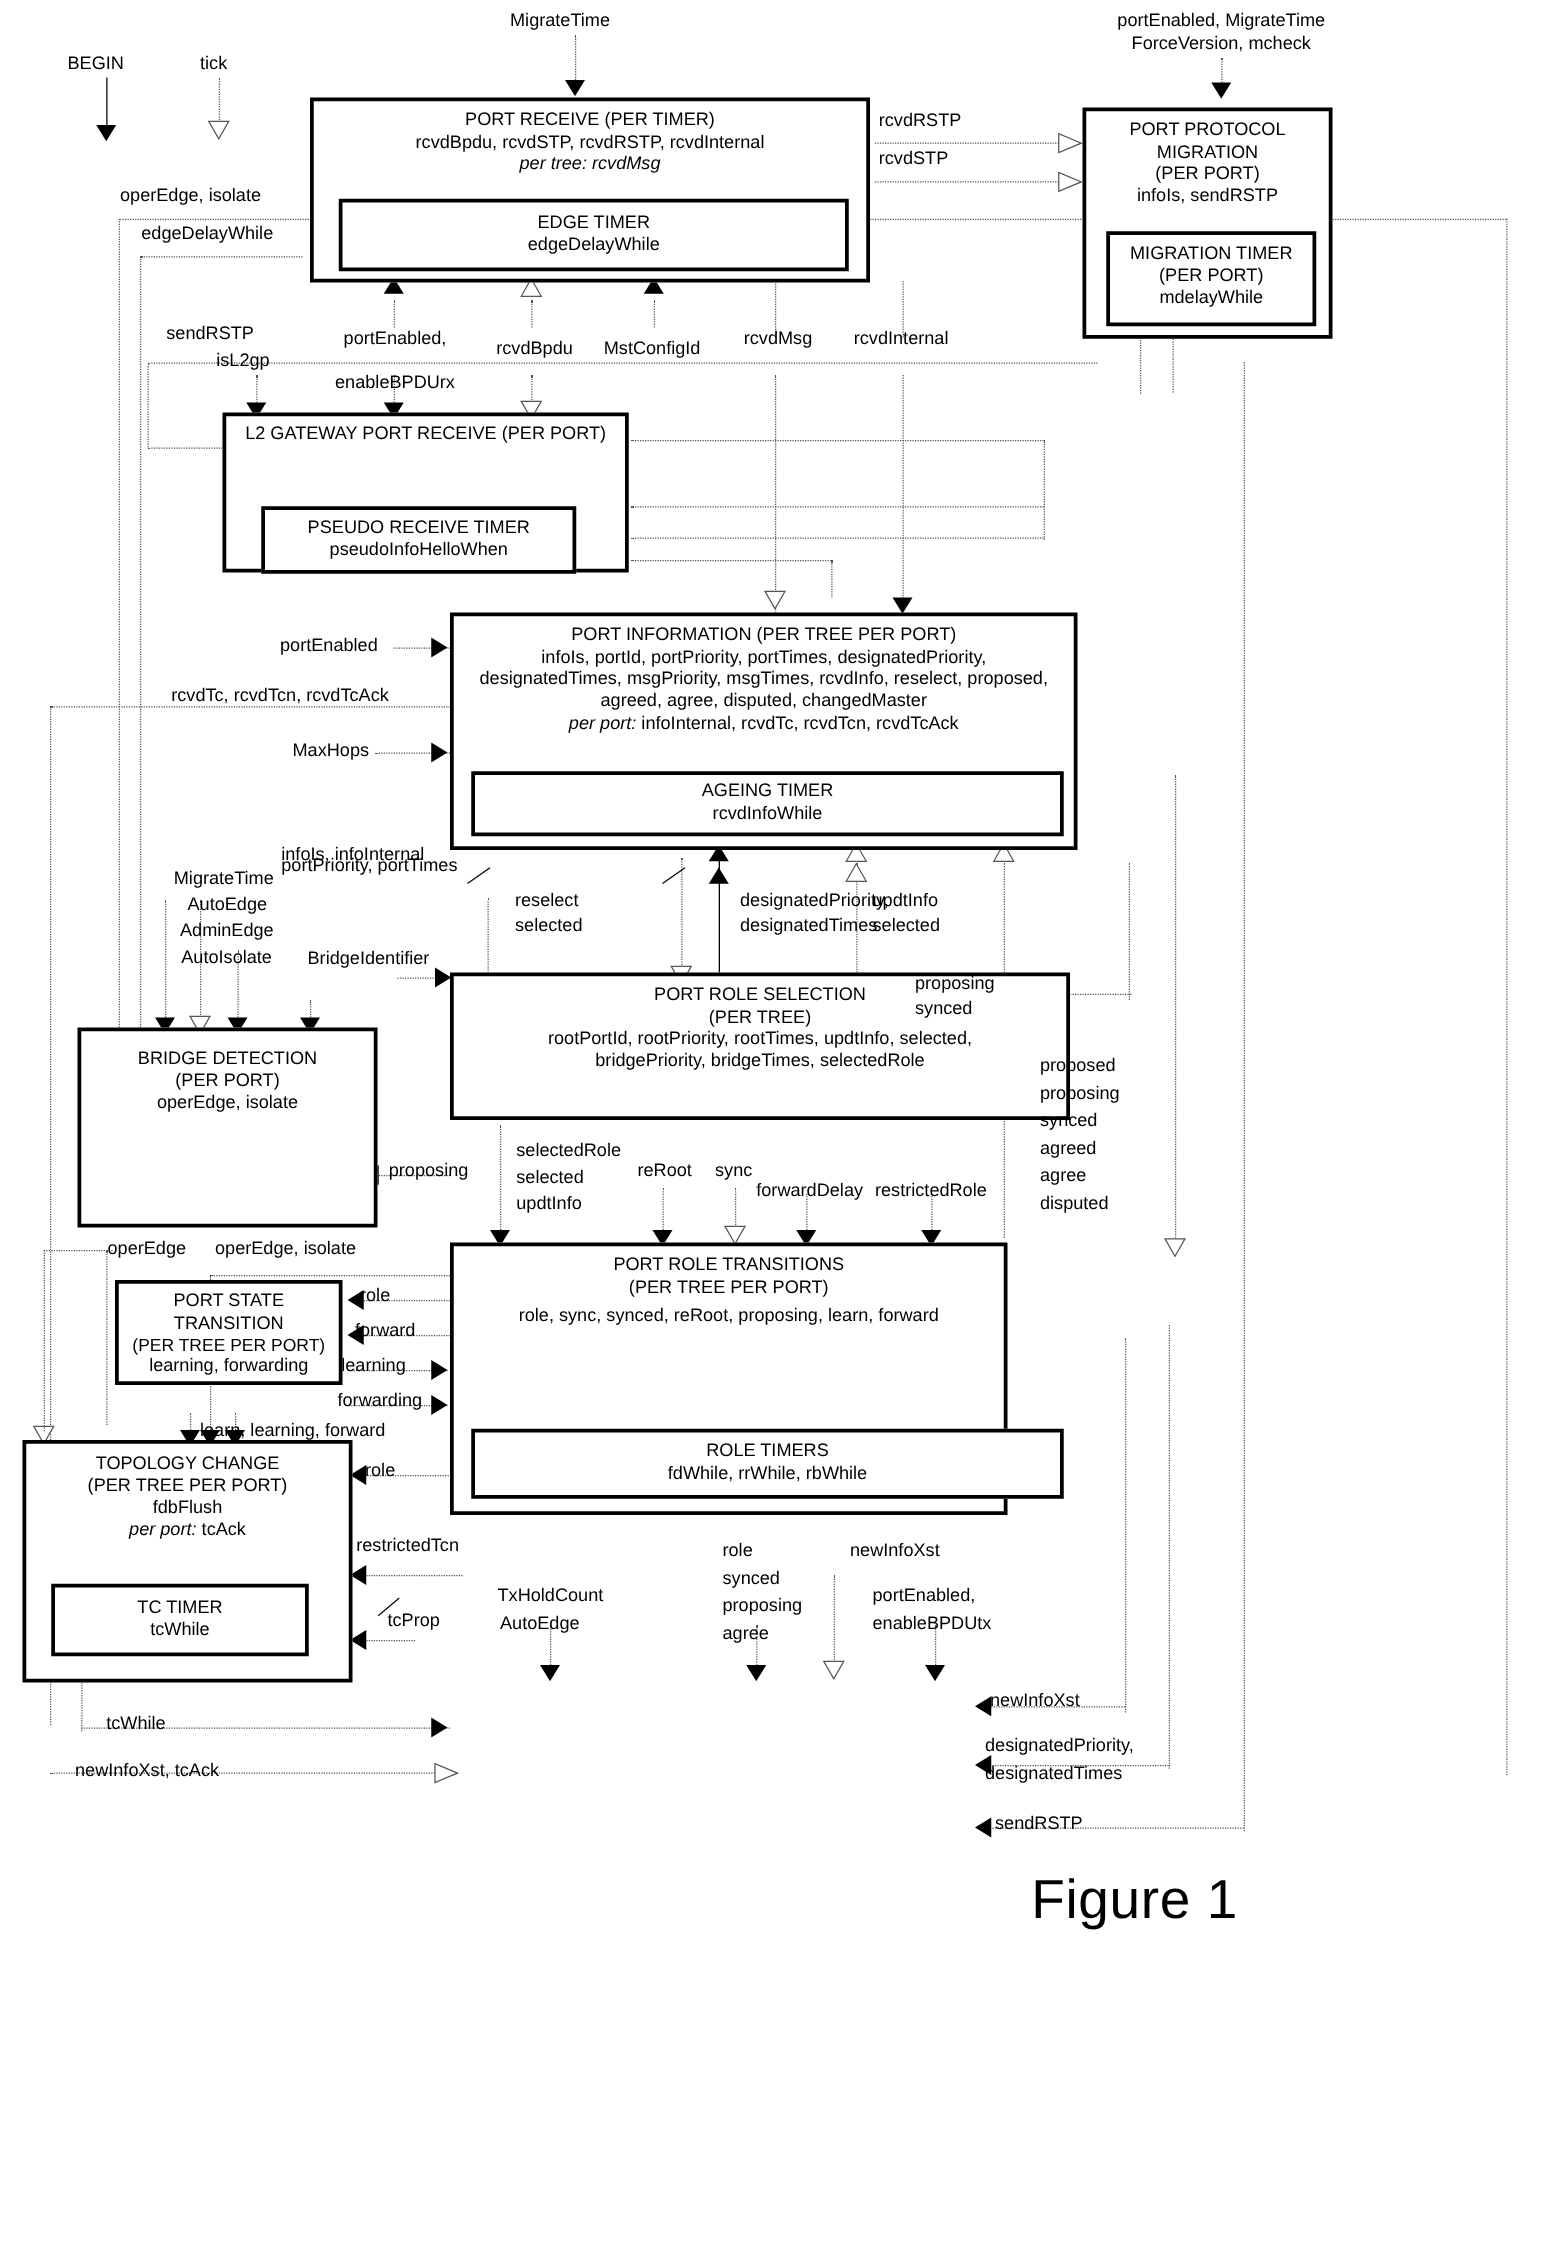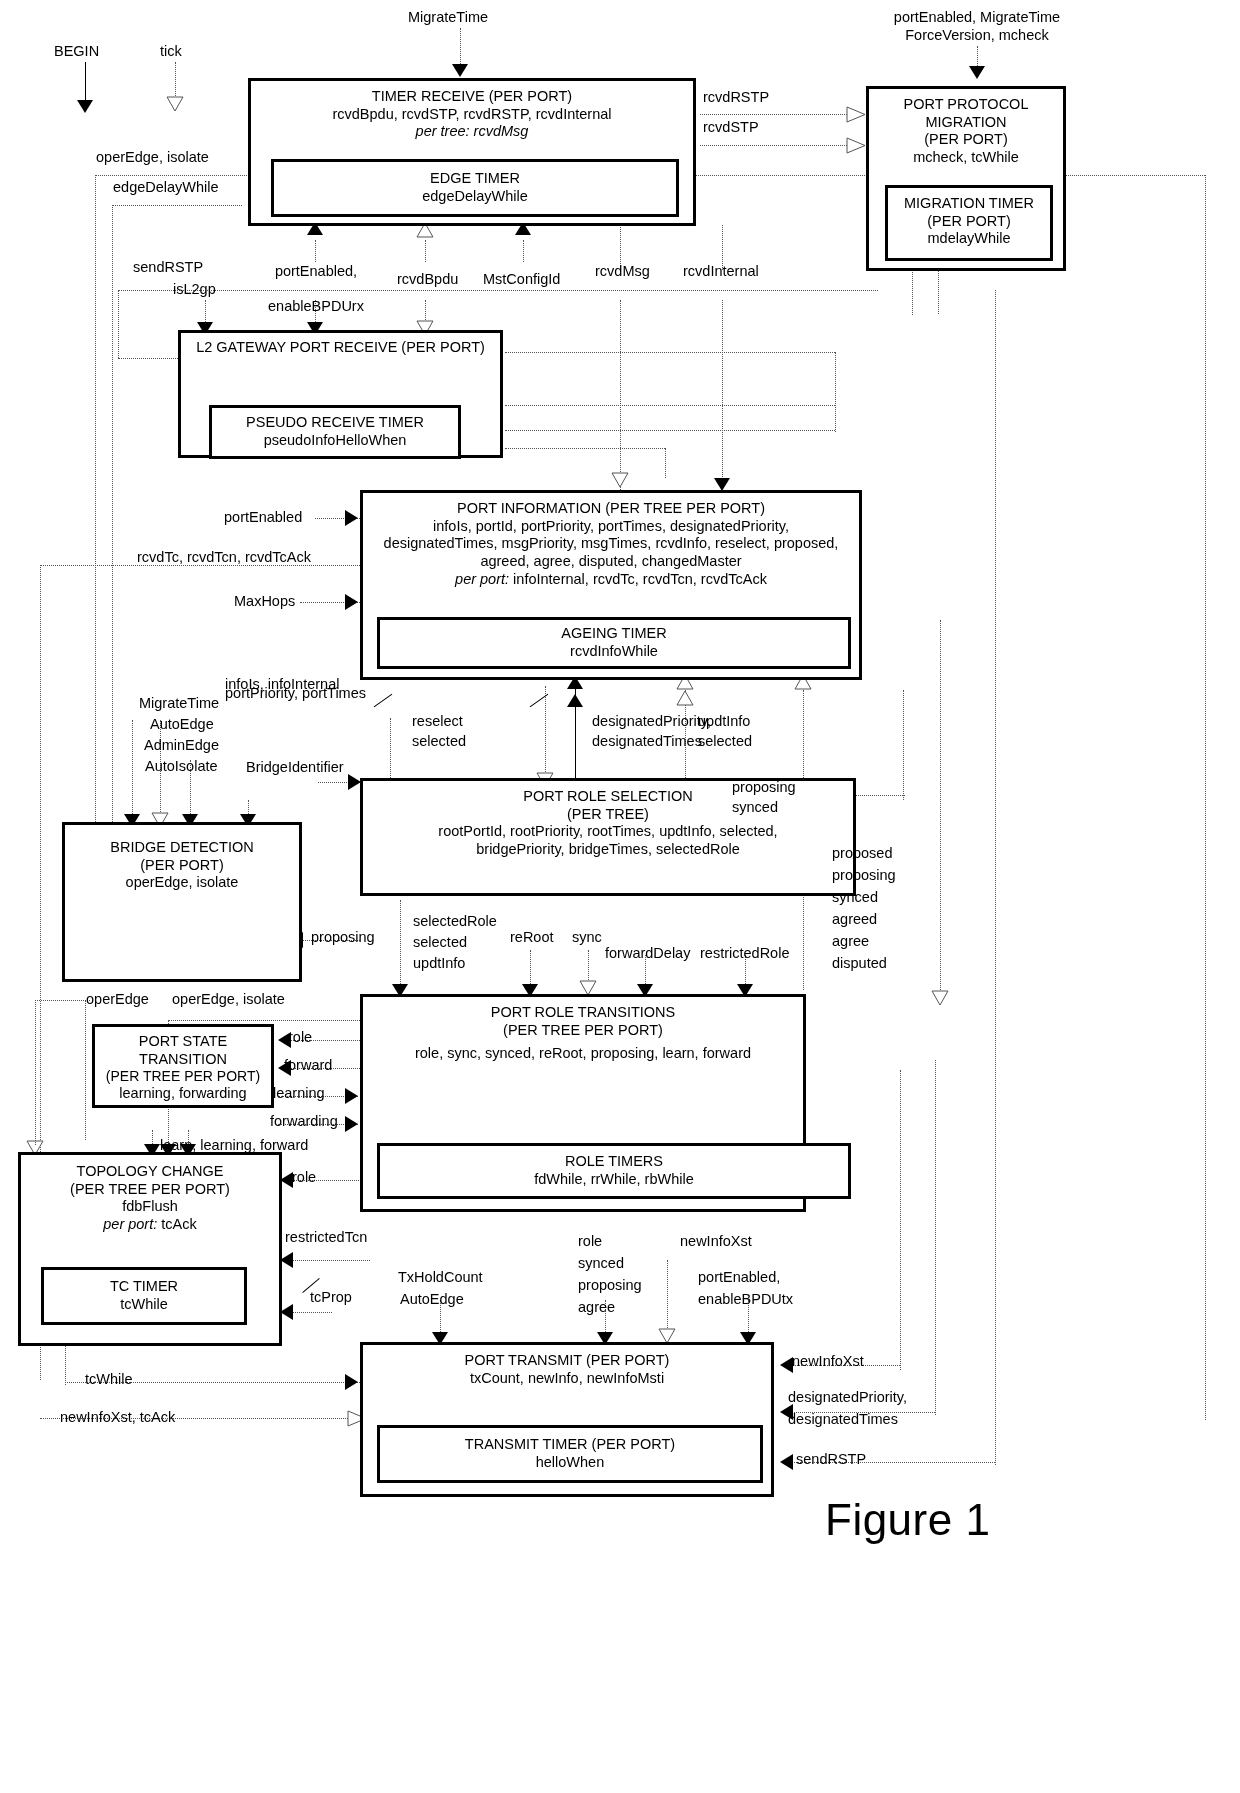--- a/index.html
+++ b/index.html
@@ -335,34 +335,34 @@
   <div class="tri tri-l" style="left:780px; top:1357px;"></div>
   <div class="dh" style="left:790px; top:1412px; width:145px;"></div>
   <div class="tri tri-l" style="left:780px; top:1404px;"></div>
   <div class="dh" style="left:790px; top:1462px; width:205px;"></div>
   <div class="tri tri-l" style="left:780px; top:1454px;"></div>
   <div class="dv" style="left:900px; top:1070px; height:300px;"></div>
   <div class="dv" style="left:935px; top:1060px; height:355px;"></div>
   <div class="dv" style="left:995px; top:290px; height:1175px;"></div>
 
   <div class="box" id="b-port-receive" style="left:248px; top:78px; width:448px; height:148px;">
-    <div class="pad">TIMER RECEIVE (PER PORT)</div>
+    <div class="pad">PORT RECEIVE (PER TIMER)</div>
     <div>rcvdBpdu, rcvdSTP, rcvdRSTP, rcvdInternal</div>
     <div class="ital">per tree: rcvdMsg</div>
     <div class="inner" style="left:20px; top:78px; width:408px; height:58px;">
       <div style="padding-top:8px;">EDGE TIMER</div>
       <div>edgeDelayWhile</div>
     </div>
   </div>
 
   <div class="box" id="b-ppm" style="left:866px; top:86px; width:200px; height:185px;">
     <div class="pad">PORT PROTOCOL</div>
     <div>MIGRATION</div>
     <div>(PER PORT)</div>
-    <div>mcheck, tcWhile</div>
+    <div>infoIs, sendRSTP</div>
     <div class="inner" style="left:16px; top:96px; width:168px; height:76px;">
       <div style="padding-top:7px;">MIGRATION TIMER</div>
       <div>(PER PORT)</div>
       <div>mdelayWhile</div>
     </div>
   </div>
 
   <div class="box" id="b-l2gp" style="left:178px; top:330px; width:325px; height:128px;">
     <div style="padding-top:6px;">L2 GATEWAY PORT RECEIVE (PER PORT)</div>
     <div class="inner" style="left:28px; top:72px; width:252px; height:54px;">
@@ -417,28 +417,20 @@
     <div style="padding-top:8px;">TOPOLOGY CHANGE</div>
     <div>(PER TREE PER PORT)</div>
     <div>fdbFlush</div>
     <div><span class="ital">per port:</span> <span>tcAck</span></div>
     <div class="inner" style="left:20px; top:112px; width:206px; height:58px;">
       <div style="padding-top:8px;">TC TIMER</div>
       <div>tcWhile</div>
     </div>
   </div>
 
-  <div class="box" id="b-pt" style="left:360px; top:1342px; width:414px; height:155px;">
-    <div class="pad">PORT TRANSMIT (PER PORT)</div>
-    <div>txCount, newInfo, newInfoMsti</div>
-    <div class="inner" style="left:14px; top:80px; width:386px; height:58px;">
-      <div style="padding-top:8px;">TRANSMIT TIMER (PER PORT)</div>
-      <div>helloWhen</div>
-    </div>
-  </div>
 
   <div class="lbl" style="left:54px; top:42px;">BEGIN</div>
   <div class="lbl" style="left:160px; top:42px;">tick</div>
   <div class="lbl" style="left:408px; top:8px;">MigrateTime</div>
   <div class="lbl c" style="left:877px; top:8px; width:200px;">portEnabled, MigrateTime</div>
   <div class="lbl c" style="left:877px; top:26px; width:200px;">ForceVersion, mcheck</div>
 
   <div class="lbl" style="left:703px; top:88px;">rcvdRSTP</div>
   <div class="lbl" style="left:703px; top:118px;">rcvdSTP</div>
 

